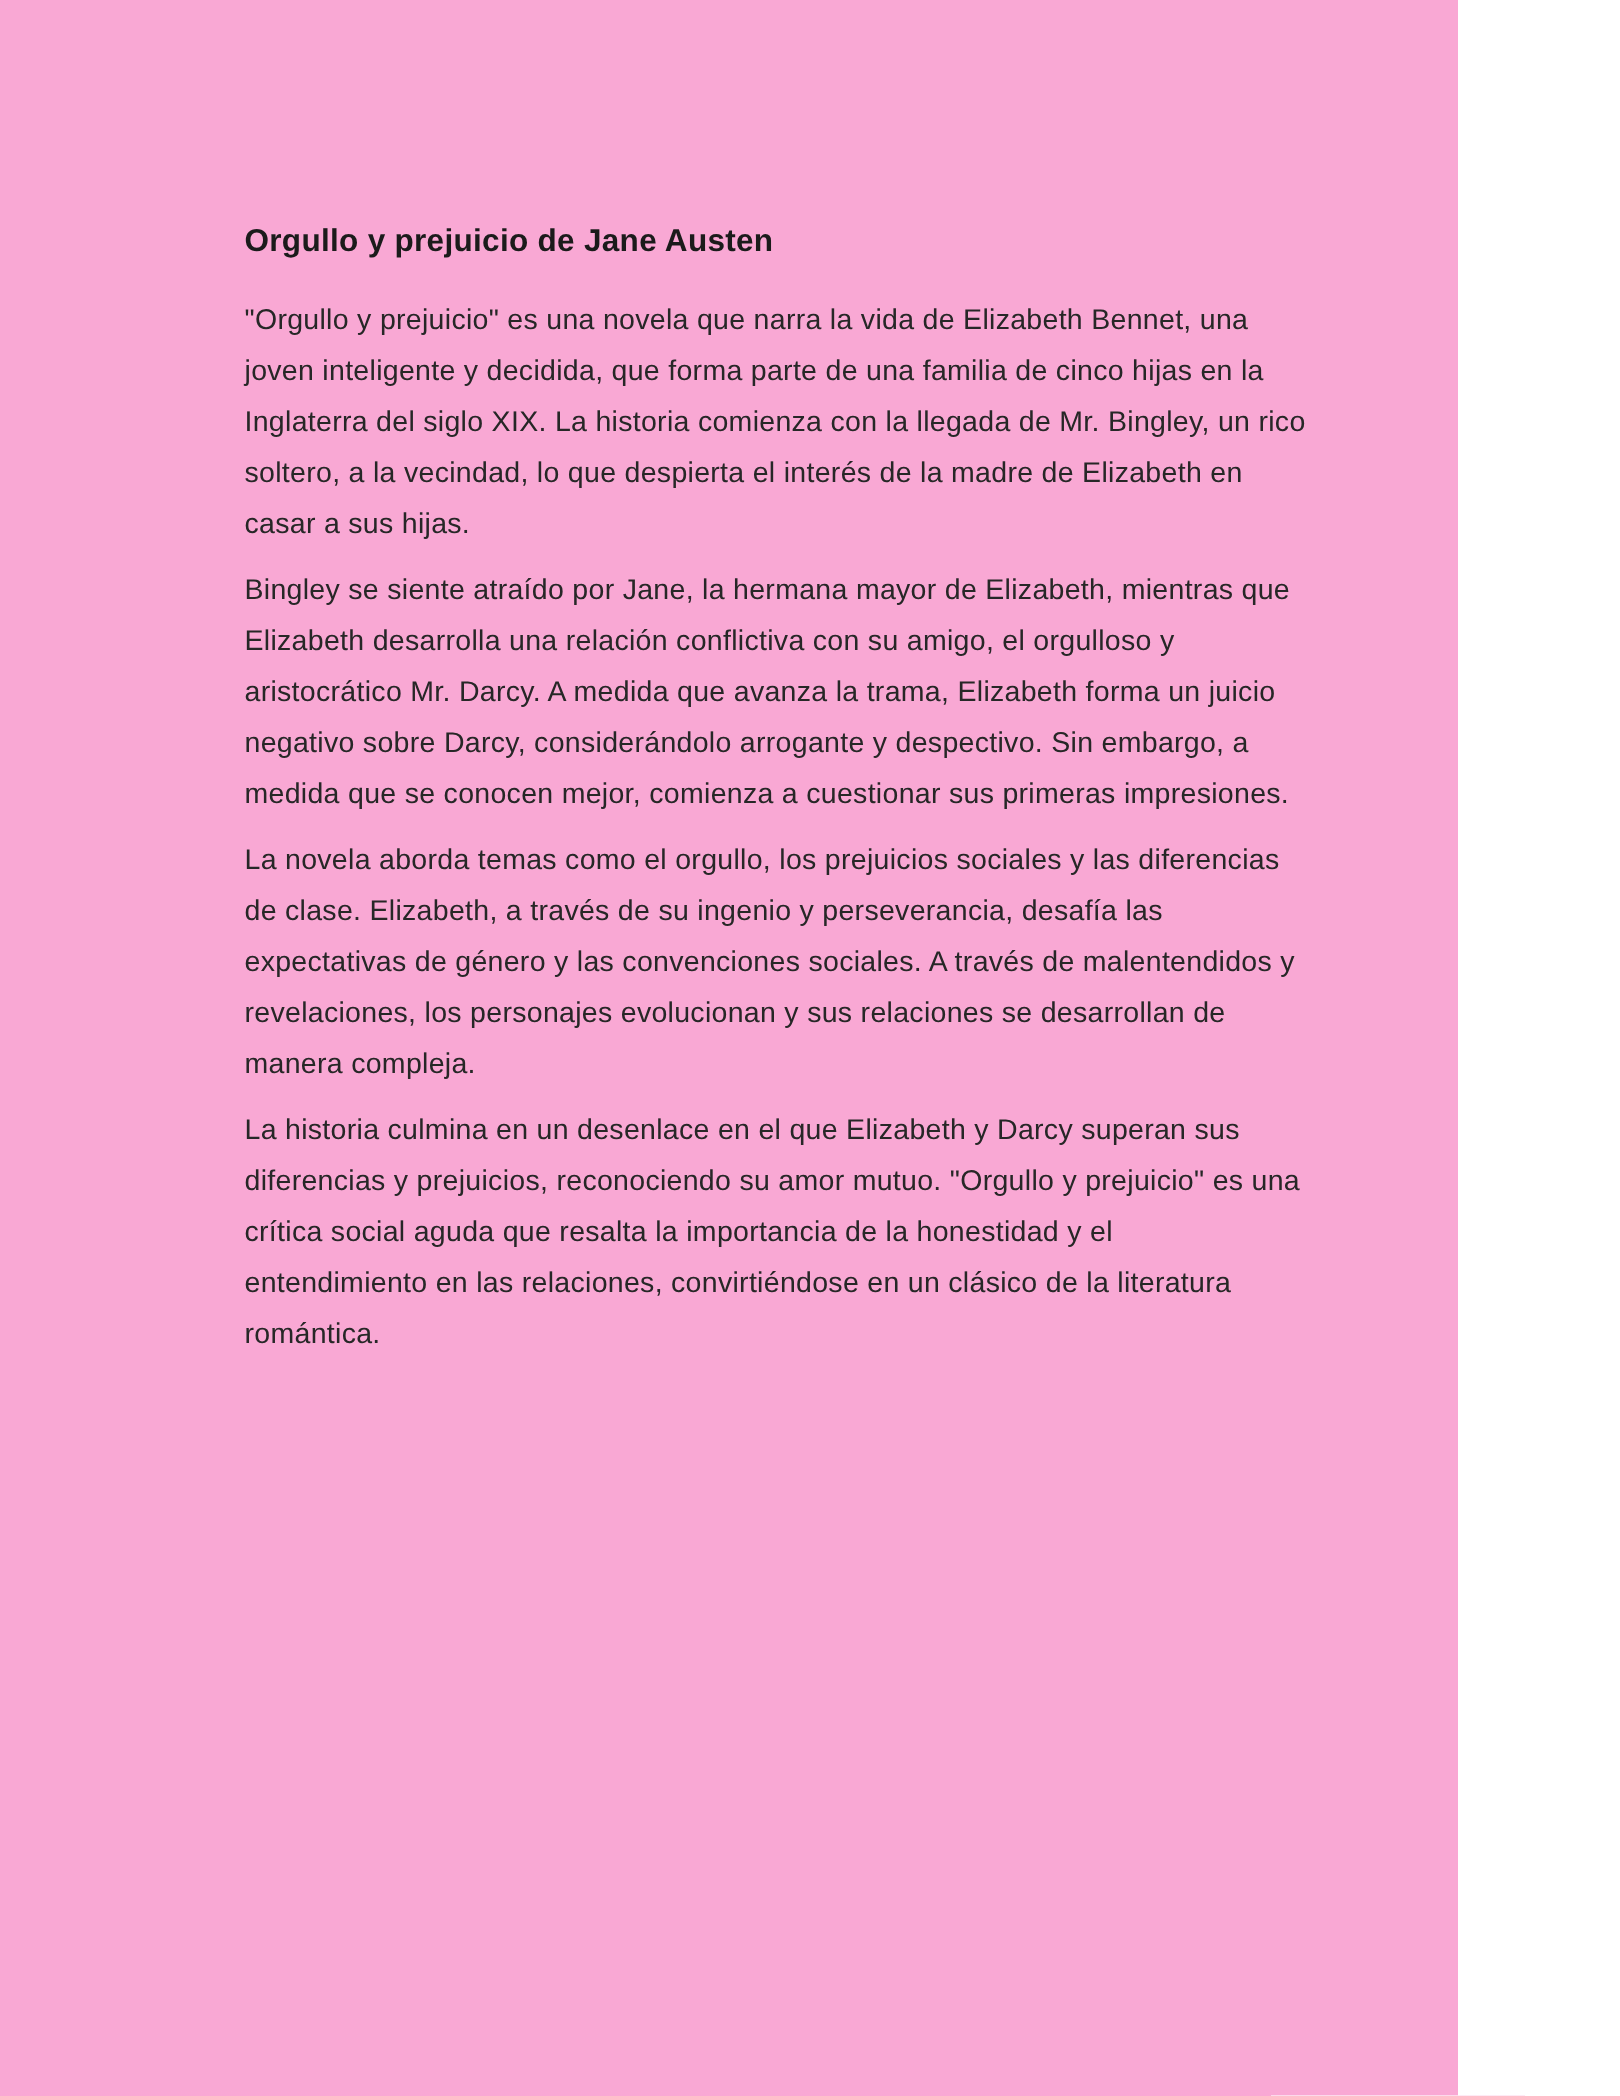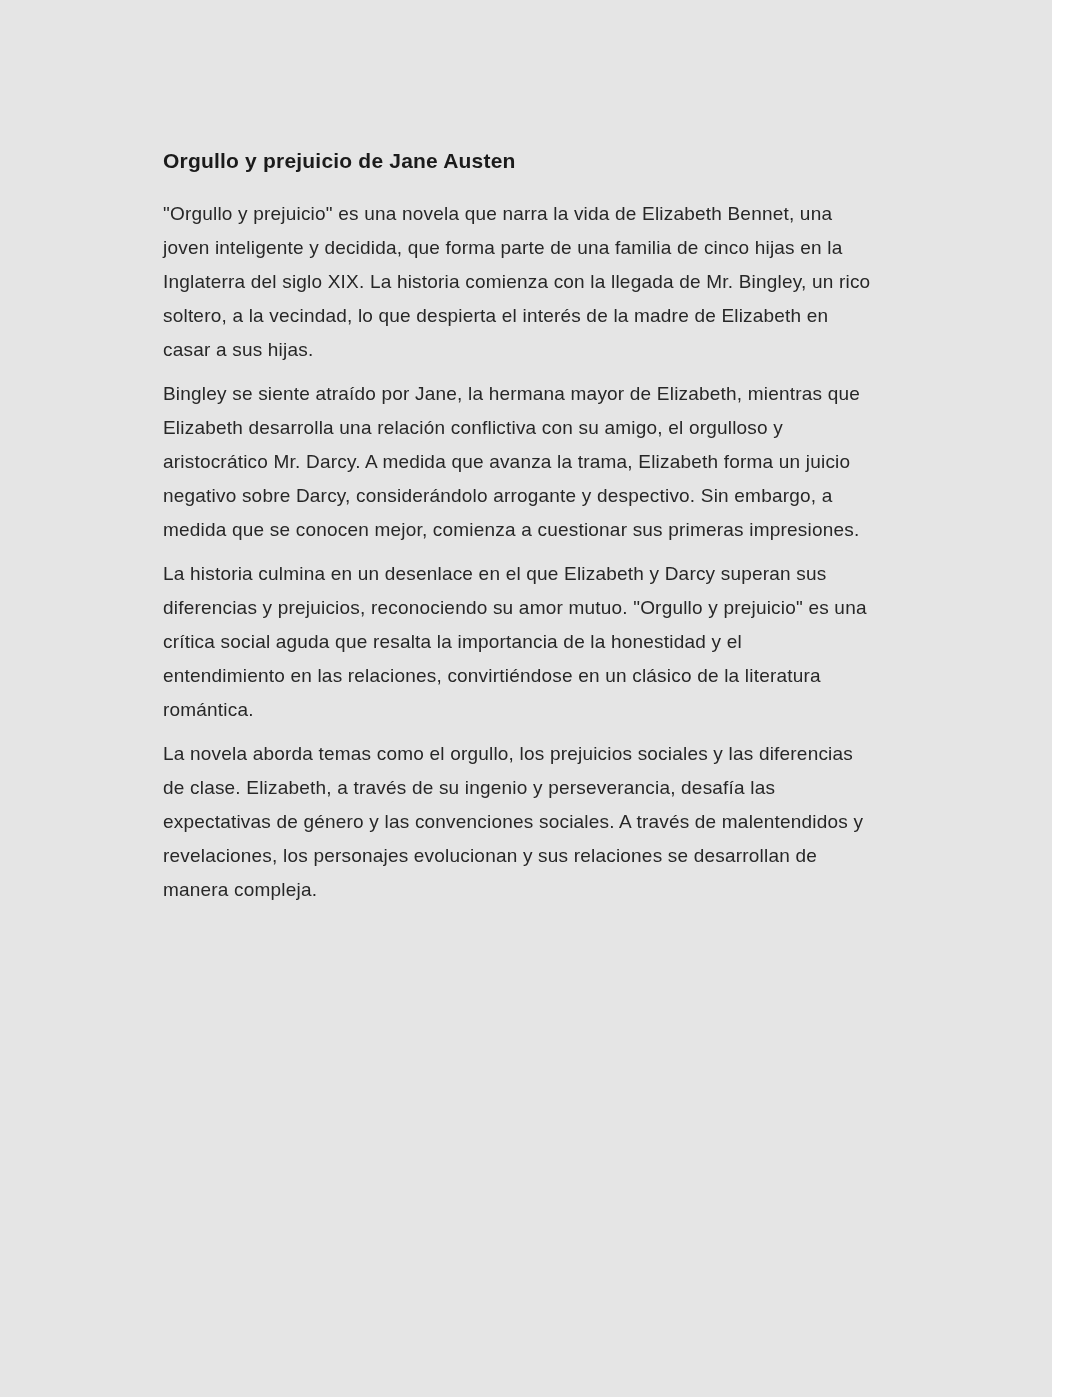--- a/index.html
+++ b/index.html
@@ -2,23 +2,23 @@
 <html><head>
 <meta charset="utf-8">
 <style>
   html, body {
     margin: 0;
     padding: 0;
     background: #ffffff;
   }
   .page {
     position: relative;
-    width: 1052px;
+    width: 972px;
     height: 1397px;
-    background: #e5e5e5;
+    background: #f9a8d4;
     overflow: hidden;
     font-family: "Liberation Sans", "DejaVu Sans", sans-serif;
   }
   .content {
     position: absolute;
     top: 146px;
     left: 163px;
     width: 790px;
   }
   .doc-title {
@@ -48,24 +48,24 @@
     <p class="para">"Orgullo y prejuicio" es una novela que narra la vida de Elizabeth Bennet, una
 joven inteligente y decidida, que forma parte de una familia de cinco hijas en la
 Inglaterra del siglo XIX. La historia comienza con la llegada de Mr. Bingley, un rico
 soltero, a la vecindad, lo que despierta el interés de la madre de Elizabeth en
 casar a sus hijas.</p>
     <p class="para">Bingley se siente atraído por Jane, la hermana mayor de Elizabeth, mientras que
 Elizabeth desarrolla una relación conflictiva con su amigo, el orgulloso y
 aristocrático Mr. Darcy. A medida que avanza la trama, Elizabeth forma un juicio
 negativo sobre Darcy, considerándolo arrogante y despectivo. Sin embargo, a
 medida que se conocen mejor, comienza a cuestionar sus primeras impresiones.</p>
+    <p class="para">La novela aborda temas como el orgullo, los prejuicios sociales y las diferencias
+de clase. Elizabeth, a través de su ingenio y perseverancia, desafía las
+expectativas de género y las convenciones sociales. A través de malentendidos y
+revelaciones, los personajes evolucionan y sus relaciones se desarrollan de
+manera compleja.</p>
     <p class="para">La historia culmina en un desenlace en el que Elizabeth y Darcy superan sus
 diferencias y prejuicios, reconociendo su amor mutuo. "Orgullo y prejuicio" es una
 crítica social aguda que resalta la importancia de la honestidad y el
 entendimiento en las relaciones, convirtiéndose en un clásico de la literatura
 romántica.</p>
-    <p class="para">La novela aborda temas como el orgullo, los prejuicios sociales y las diferencias
-de clase. Elizabeth, a través de su ingenio y perseverancia, desafía las
-expectativas de género y las convenciones sociales. A través de malentendidos y
-revelaciones, los personajes evolucionan y sus relaciones se desarrollan de
-manera compleja.</p>
   </div>
 </div>
 
 </body></html>

